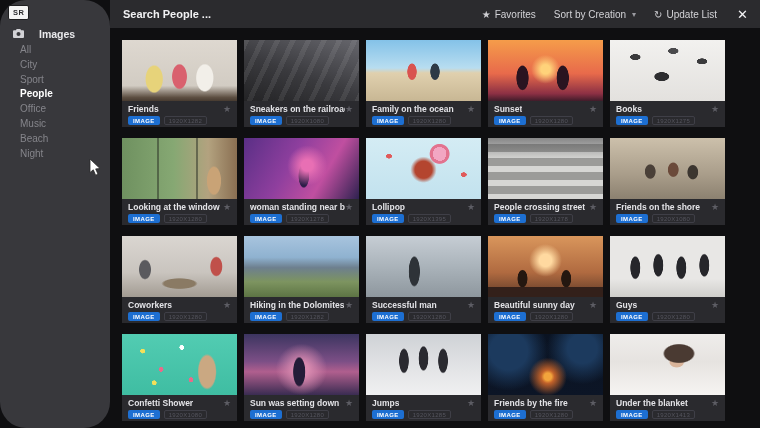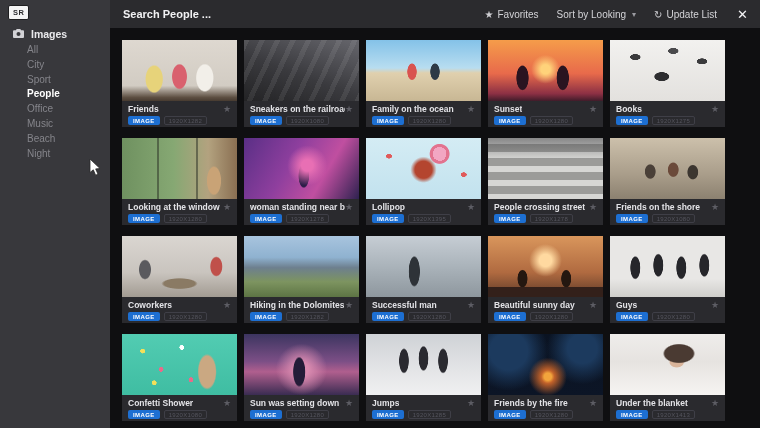--- a/index.html
+++ b/index.html
@@ -2,33 +2,33 @@
 <html><head>
 <meta charset="utf-8">
 <style>
   * { margin:0; padding:0; box-sizing:border-box; }
   html,body { width:760px; height:428px; overflow:hidden; background:#0f0f11;
               font-family:"Liberation Sans", sans-serif; }
   .app { position:relative; width:760px; height:428px; background:#0f0f11; }
 
   
   .sidebar { position:absolute; left:0; top:0; width:110px; height:428px;
-             background:#38383c; z-index:2; }
+             background:#38383c; z-index:2;border-radius:26px; }
   .logo-badge { position:absolute; left:8px; top:5px; background:#f4f4f4;
                 color:#2b2b2e; font-size:7.5px; font-weight:bold;
                 padding:2px 4px; border-radius:2px; letter-spacing:.5px;
                 border:1px solid #1e1e20; }
   .side-nav { position:absolute; left:0; top:26px; width:110px; }
-  .side-section { display:flex; align-items:center; gap:7px; height:16px;
+  .side-section { display:flex; align-items:center; gap:15px; height:16px;
                   padding-left:13px; font-size:10.5px; font-weight:bold; }
   .side-section .sec-label { color:#e9e9ec; }
   .side-section.dim .sec-label { color:#86868c; font-weight:bold; }
   .side-section svg { flex:0 0 auto; }
   .side-items { margin-top:1px; margin-bottom:3px; }
-  .side-item { height:14.8px; line-height:14.8px; padding-left:27px;
+  .side-item { height:14.8px; line-height:14.8px; padding-left:20px;
                font-size:10px; color:#85858b; cursor:pointer; }
   .side-item.active { color:#ffffff; font-weight:bold; }
   .side-item.hover  { color:#ffffff; font-weight:bold; }
 
   
   .topbar { position:absolute; left:110px; top:0; width:650px; height:28px;
             background:#2b2b2e; display:flex; align-items:center; z-index:1; }
   .search { margin-left:13px; flex:1 1 auto; background:transparent; border:0;
             color:#f2f2f4; font-size:11px; font-weight:bold;
             font-family:"Liberation Sans", sans-serif; outline:none; }
@@ -89,21 +89,21 @@
     </nav>
   </aside>
 
   <header class="topbar">
     <input class="search" readonly="" value="Search People ..." style="">
     <div class="top-action">
       <span class="glyph">★</span>
       <span>Favorites</span>
     </div>
     <div class="top-action">
-      <span>Sort by Looking</span>
+      <span>Sort by Creation</span>
       <span class="caret">▾</span>
     </div>
     <div class="top-action">
       <span class="glyph">↻</span>
       <span>Update List</span>
     </div>
     <div class="close-btn">✕</div>
   </header>
 
   <main class="content">

